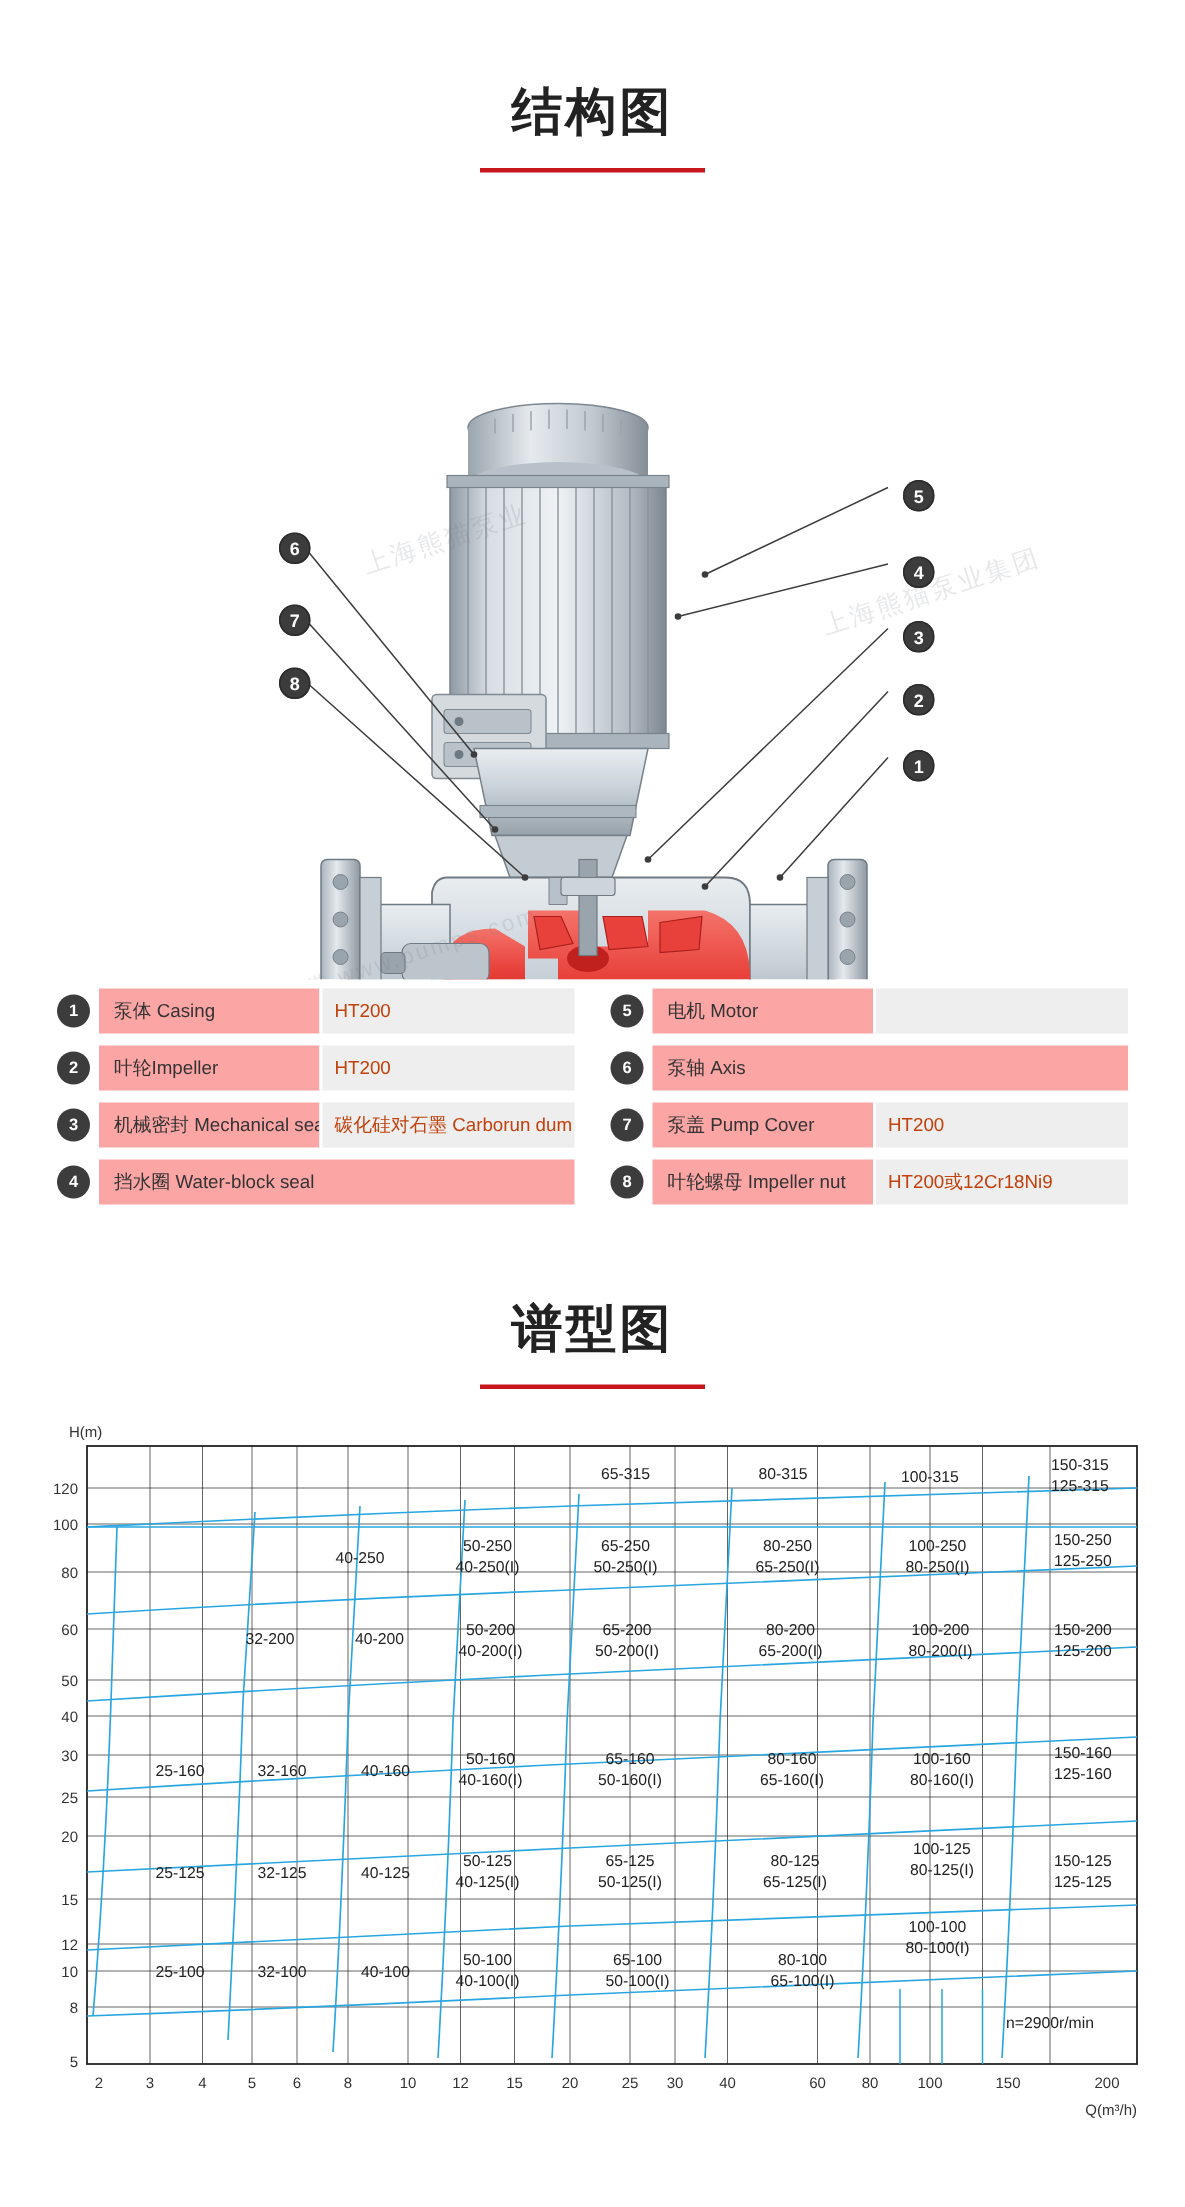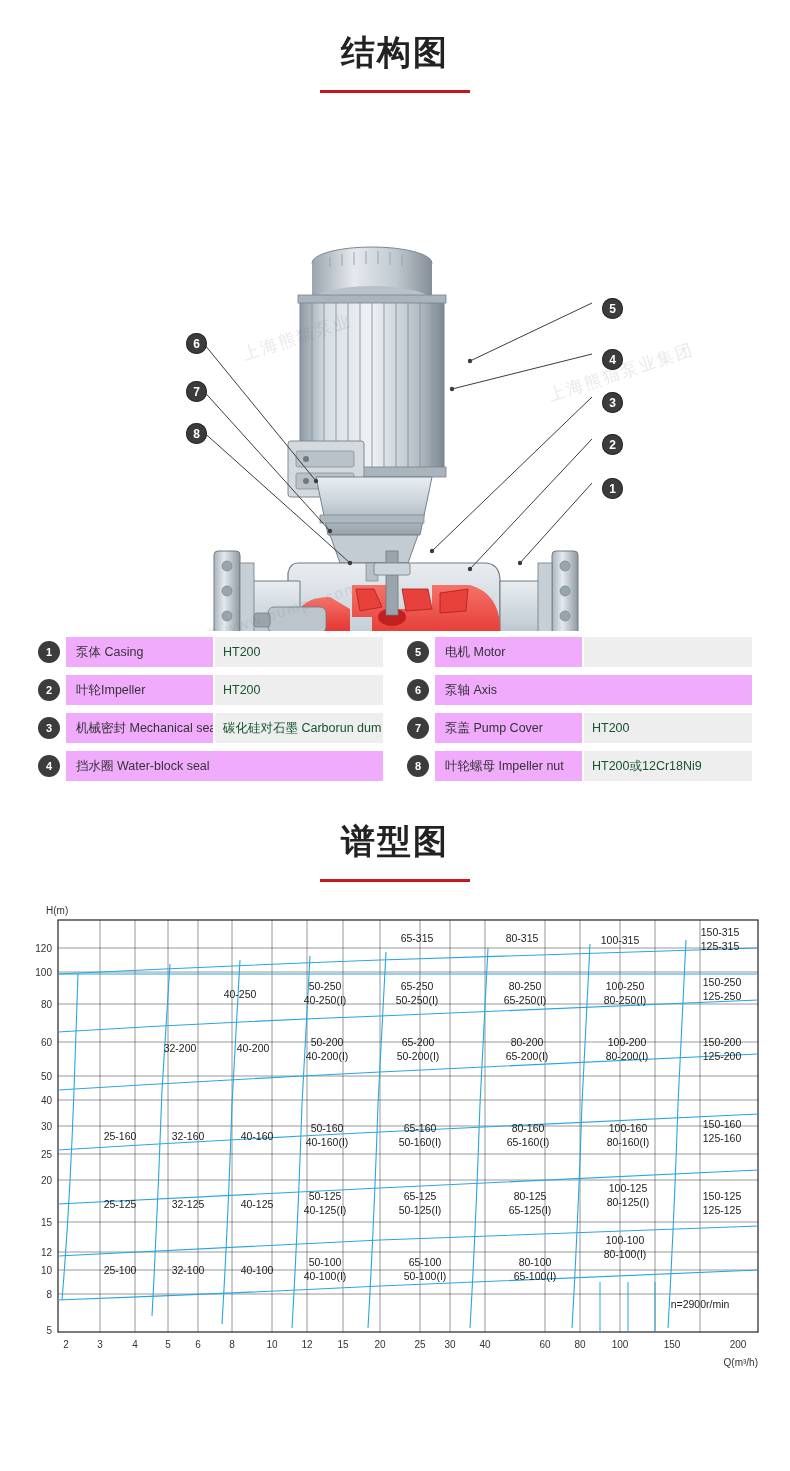--- a/index.html
+++ b/index.html
@@ -12,21 +12,21 @@
   }
   .page{width:790px;position:relative;}
 
   
   .section-title{
     text-align:center;
     font-size:34px;
     font-weight:bold;
     color:#222;
     letter-spacing:2px;
-    padding-top:30px;
+    padding-top:52px;
   }
   .title-rule{
     width:150px;height:3px;background:#c8161d;
     margin:14px auto 0 auto;
   }
 
   
   .illus-wrap{
     position:relative;
     width:790px;height:520px;
@@ -69,31 +69,31 @@
     height:30px;margin-bottom:8px;
   }
   .part-num{
     width:22px;height:22px;border-radius:50%;
     background:#3c3c3c;color:#fff;
     font-size:11px;font-weight:bold;
     display:flex;align-items:center;justify-content:center;
     margin-top:4px;margin-right:6px;flex:none;
   }
   .part-name{
-    flex:1;background:#f0abfc;
+    flex:1;background:#fca5a5;
     display:flex;align-items:center;
     padding-left:10px;
     font-size:12.5px;color:#333;
     white-space:nowrap;overflow:hidden;
   }
   .part-mat{
     width:160px;background:#eeeeee;
     display:flex;align-items:center;
     padding-left:8px;
-    font-size:12.5px;color:#14532d;
+    font-size:12.5px;color:#c2410c;
     border-left:2px solid #fff;
     white-space:nowrap;overflow:hidden;
   }
 
   
   .chart-wrap{
     width:790px;height:500px;position:relative;margin-top:22px;
   }
   .chart-svg{position:absolute;left:0;top:0;}
   .zone-label{

